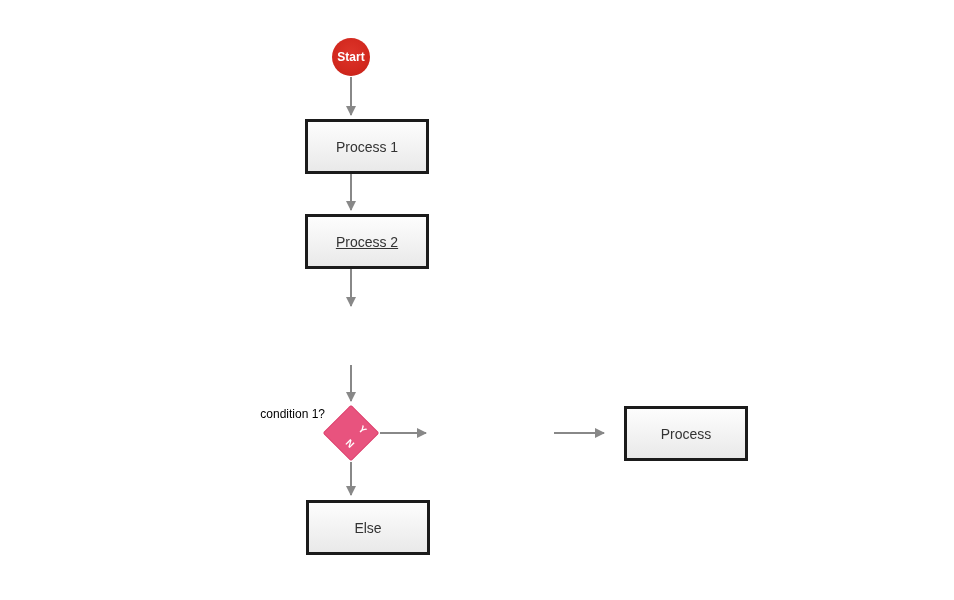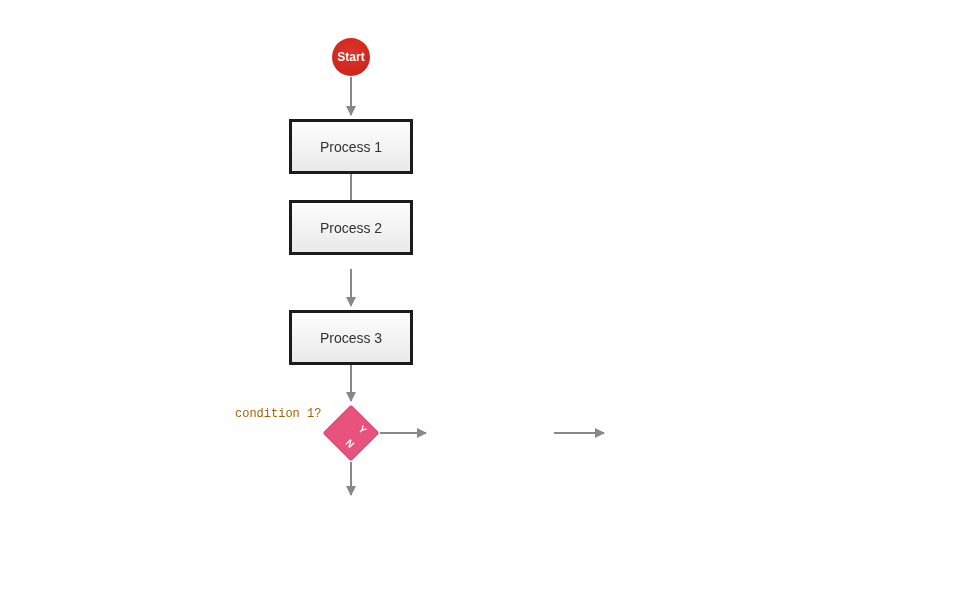--- a/index.html
+++ b/index.html
@@ -29,23 +29,24 @@
     width: 118px;
     height: 49px;
     border: 3px solid #1b1b1b;
     background: linear-gradient(180deg, #fdfdfd 0%, #f2f2f2 55%, #e9e9e9 100%);
     color: #333333;
     font-size: 14px;
     display: flex;
     align-items: center;
     justify-content: center;
     box-sizing: content-box;
+    margin-left: 16px;
   }
   .box-process1 { left: 289px; top: 119px; }
-  .box-process2 { left: 289px; top: 200px; }
+  .box-process2 { left: 289px; top: 214px; text-decoration: underline; }
   .box-process3 { left: 289px; top: 310px; }
   .box-then     { left: 430px; top: 407px; }
   .box-process  { left: 608px; top: 406px; }
   .box-else     { left: 290px; top: 500px; }
   .start-node {
     position: absolute;
     left: 332px; top: 38px;
     width: 38px; height: 38px;
     border-radius: 50%;
     background: radial-gradient(circle at 50% 40%, #dd352a 0%, #d2281e 60%, #c12118 100%);
@@ -71,23 +72,23 @@
     font-size: 10px;
     font-weight: bold;
     line-height: 10px;
   }
   .branch-yes { left: 359px; top: 425px; transform: rotate(45deg); }
   .branch-no  { left: 346px; top: 439px; transform: rotate(45deg); }
   .condition-label {
     position: absolute;
     left: 235px; top: 407px;
     width: 90px;
-    color: #a16207;
+    text-align: right;
+    color: #000000;
     font-size: 12px;
-    font-family: Liberation Mono, monospace;
   }
 </style>
 </head>
 <body>
 
 <div class="canvas">
 
   <svg class="connector-layer" width="954" height="600" viewBox="0 0 954 600" xmlns="http://www.w3.org/2000/svg">
     <defs>
       <marker id="arrow" markerUnits="userSpaceOnUse" markerWidth="12" markerHeight="12" refX="9" refY="5" orient="auto">
@@ -108,27 +109,30 @@
   </div>
 
   <div class="flow-box box-process1">
     <span>Process 1</span>
   </div>
 
   <div class="flow-box box-process2">
     <span>Process 2</span>
   </div>
 
-  <div class="flow-box box-process3">
-    <span>Process 3</span>
-  </div>
 
   <div class="condition-label">condition 1?</div>
 
   <div class="diamond"></div>
 
   <span class="branch-label branch-yes">Y</span>
   <span class="branch-label branch-no">N</span>
 
 
+  <div class="flow-box box-process">
+    <span>Process</span>
+  </div>
 
+  <div class="flow-box box-else">
+    <span>Else</span>
+  </div>
 
 </div>
 
 </body></html>

